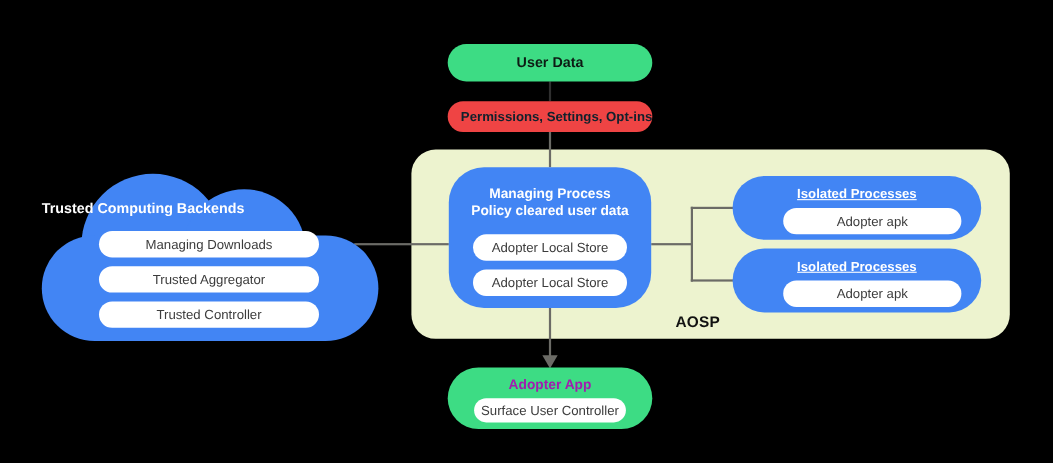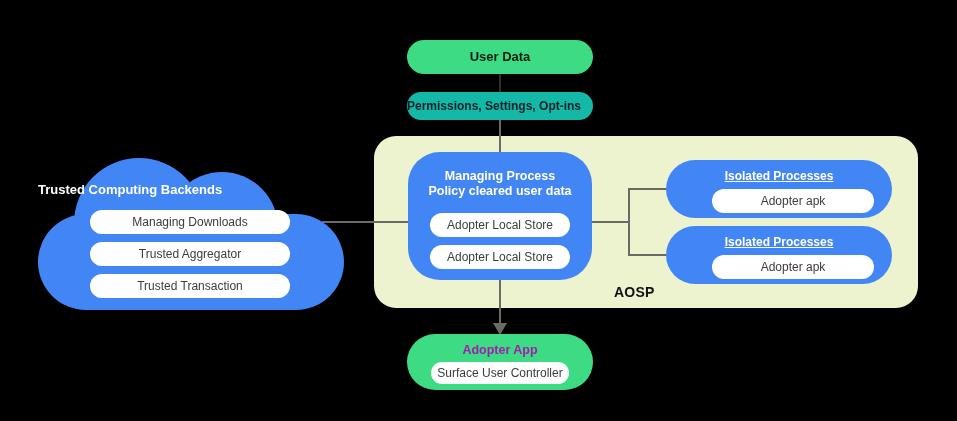--- a/index.html
+++ b/index.html
@@ -62,23 +62,23 @@
     margin-bottom: 8px;
   }
 
   
   .green-box {
     background: #3DDC84;
     border-radius: 999px;
     text-align: center;
   }
   .lightblue-box {
-    background: #14b8a6;
+    background: #ef4444;
     border-radius: 999px;
-    text-align: left;
+    text-align: right;
   }
   .blue-box {
     background: #4285F4;
     text-align: center;
   }
 
   
   .user-data {
     left: 407px; top: 40px; width: 186px; height: 34px;
   }
@@ -171,21 +171,21 @@
   </div>
 
   <div class="abs cloud-wrap">
     <div class="cloud-lobe" style="left:36px; top:0px; width:130px; height:130px;"></div>
     <div class="cloud-lobe" style="left:128px; top:14px; width:112px; height:112px;"></div>
     <div class="cloud-base"></div>
     <div class="cloud-title">Trusted Computing Backends</div>
     <div class="cloud-pills">
       <div class="pill">Managing Downloads</div>
       <div class="pill">Trusted Aggregator</div>
-      <div class="pill">Trusted Transaction</div>
+      <div class="pill">Trusted Controller</div>
     </div>
   </div>
 
   <div class="abs blue-box managing">
     <div class="hdr">
       <div>Managing Process</div>
       <div>Policy cleared user data</div>
     </div>
     <div class="plist">
       <div class="pill">Adopter Local Store</div>

